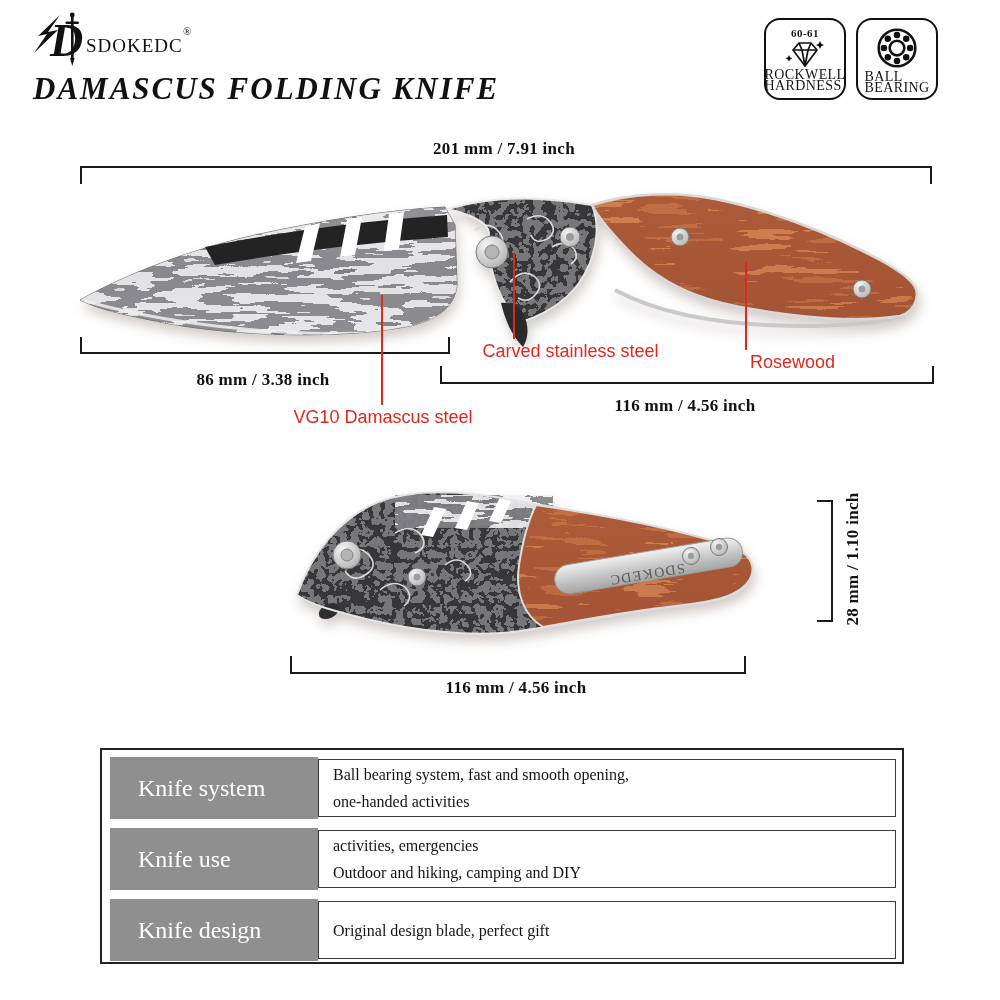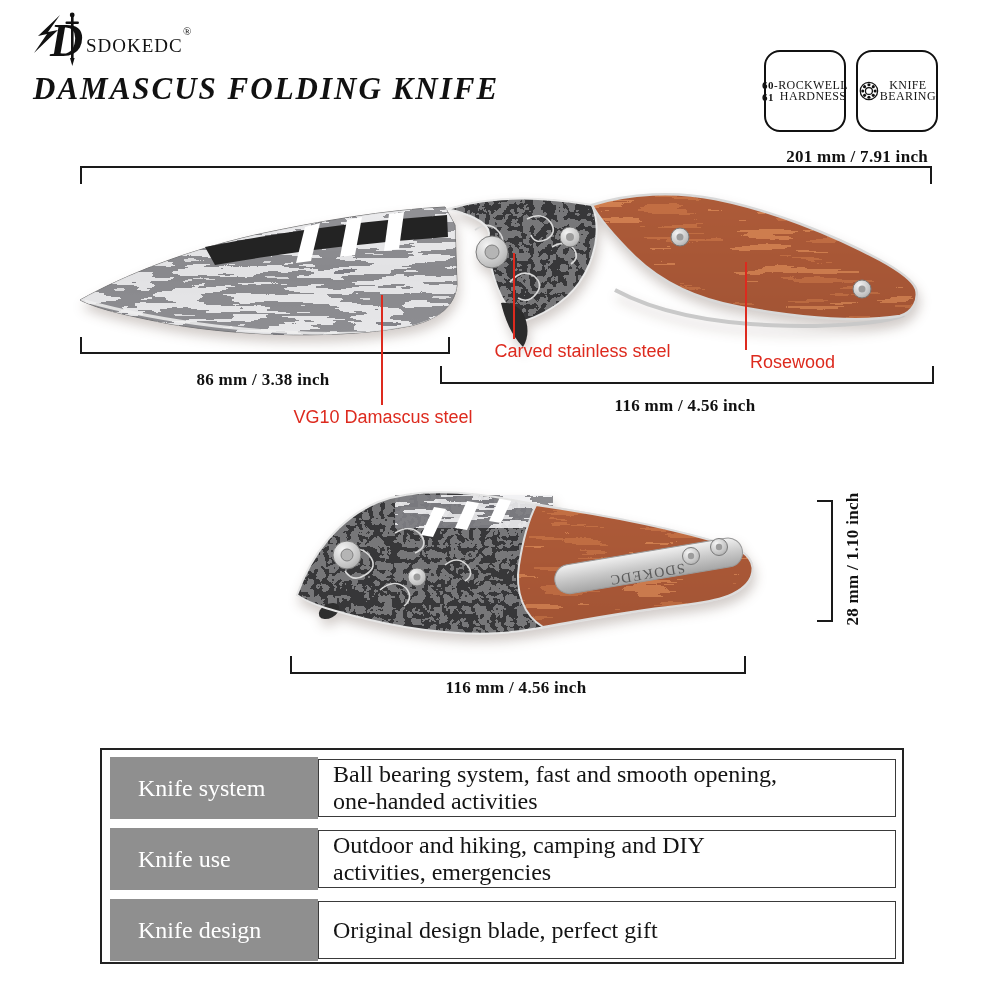--- a/index.html
+++ b/index.html
@@ -4,65 +4,65 @@
 <style>
   html,body{margin:0;padding:0;background:#fff;}
   #stage{position:relative;width:1000px;height:1000px;background:#fff;overflow:hidden;
          font-family:"Liberation Serif",serif;color:#151515;}
 
   
   #logo{position:absolute;left:30px;top:10px;}
   #title{position:absolute;left:33px;top:71px;font-size:31px;font-weight:700;font-style:italic;
          letter-spacing:2px;color:#111;white-space:nowrap;}
 
-  .badge{position:absolute;top:50px;width:78px;height:78px;border:2.5px solid #111;border-radius:16px;
-         display:flex;flex-direction:row;align-items:center;justify-content:center;background:#fff;}
+  .badge{position:absolute;top:18px;width:78px;height:78px;border:2.5px solid #111;border-radius:16px;
+         display:flex;flex-direction:column;align-items:center;justify-content:center;background:#fff;}
   #badge-rockwell{left:764px;}
   #badge-bearing{left:856px;}
   .badge .bval{font-size:11px;font-weight:700;letter-spacing:.5px;line-height:12px;}
-  .badge .blab{font-size:12px;letter-spacing:.4px;line-height:11px;text-align:center;}
+  .badge .blab{font-size:14px;letter-spacing:.4px;line-height:11px;}
 
   
   .brk{position:absolute;border:0 solid #1a1a1a;}
   #brk201 {left:80px;top:166px;width:848px;height:16px;border-top-width:2px;border-left-width:2px;border-right-width:2px;}
   #brk86  {left:80px;top:337px;width:366px;height:15px;border-bottom-width:2px;border-left-width:2px;border-right-width:2px;}
   #brk116 {left:440px;top:366px;width:490px;height:16px;border-bottom-width:2px;border-left-width:2px;border-right-width:2px;}
   #brk116b{left:290px;top:656px;width:452px;height:16px;border-bottom-width:2px;border-left-width:2px;border-right-width:2px;}
   #brk28  {left:817px;top:500px;width:14px;height:118px;border-top-width:2px;border-right-width:2px;border-bottom-width:2px;}
 
   .dim{position:absolute;font-weight:700;font-size:17px;color:#111;text-align:center;letter-spacing:.3px;}
-  #dim201 {left:80px;top:147px;width:848px;text-align:right;}
+  #dim201 {left:80px;top:139px;width:848px;}
   #dim86  {left:80px;top:370px;width:366px;}
   #dim116 {left:440px;top:396px;width:490px;}
   #dim116b{left:290px;top:678px;width:452px;}
   #dim28  {left:783px;top:549px;width:140px;transform:rotate(-90deg);}
 
   
   .ann{position:absolute;font-family:"Liberation Sans",sans-serif;font-size:18px;
        color:var(--annotation-red,#dd2a1e);text-align:center;white-space:nowrap;}
   .leader{position:absolute;width:2px;background:var(--annotation-red,#dd2a1e);}
-  #ann-carved{left:490px;top:341px;width:185px;}
+  #ann-carved{left:478px;top:341px;width:185px;}
   #ld-carved {left:513px;top:253px;height:86px;}
   #ann-rose  {left:713px;top:352px;width:95px;margin-left:32px;}
   #ld-rose   {left:745px;top:262px;height:88px;}
   #ann-vg10  {left:288px;top:407px;width:190px;}
   #ld-vg10   {left:381px;top:295px;height:110px;}
 
   
   .knife-svg{position:absolute;filter:drop-shadow(2px 7px 6px rgba(50,25,10,.22));}
   #knife-open{left:55px;top:185px;}
   #knife-closed{left:283px;top:483px;}
 
   
   #spec-table{position:absolute;left:100px;top:748px;width:800px;height:212px;border:2px solid #222;background:#fff;}
   .srow{position:absolute;left:0;width:100%;height:62px;}
   .srow .lab{position:absolute;left:8px;top:0;width:208px;height:62px;background:var(--table-label-bg,#8f8f8f);
              color:#fff;font-size:24px;display:flex;align-items:center;padding-left:28px;box-sizing:border-box;}
   .srow .val{position:absolute;left:216px;top:2px;width:578px;height:58px;border:1px solid #3a3a3a;background:#fff;
-             font-size:24px;color:#141414;display:flex;flex-direction:column;justify-content:center;
+             font-size:16px;color:#141414;display:flex;flex-direction:column;justify-content:center;
              padding-left:14px;box-sizing:border-box;line-height:27px;}
   #srow1{top:7px;} #srow2{top:78px;} #srow3{top:149px;}
 </style>
 </head>
 <body>
 
 <div id="stage">
 
   <svg id="logo" width="210" height="56" viewBox="0 0 210 56">
     <polygon points="30,5 8,26 17,24 4,43 28,20 18,22" fill="#111"></polygon>
@@ -100,21 +100,21 @@
         <circle cx="34.5" cy="22" r="3.1"></circle>
           <circle cx="30.8" cy="30.8" r="3.1"></circle>
         <circle cx="22" cy="34.5" r="3.1"></circle>
           <circle cx="13.2" cy="30.8" r="3.1"></circle>
         <circle cx="9.5" cy="22" r="3.1"></circle>
           <circle cx="13.2" cy="13.2" r="3.1"></circle>
         <circle cx="22" cy="9.5" r="3.1"></circle>
           <circle cx="30.8" cy="13.2" r="3.1"></circle>
       </g>
     </svg>
-    <span class="blab"><span>KNIFE</span><br><span>BEARING</span></span>
+    <span class="blab"><span>BALL</span><br><span>BEARING</span></span>
   </div>
 
   <div class="dim" id="dim201">201 mm / 7.91 inch</div>
   <div class="brk" id="brk201"></div>
   <div class="brk" id="brk86"></div>
   <div class="dim" id="dim86">86 mm / 3.38 inch</div>
   <div class="brk" id="brk116"></div>
   <div class="dim" id="dim116">116 mm / 4.56 inch</div>
 
   <svg id="knife-open" class="knife-svg" width="885" height="175" viewBox="0 0 885 175">
@@ -286,22 +286,22 @@
     <div class="srow" id="srow1">
       <div class="lab">Knife system</div>
       <div class="val">
         <span>Ball bearing system, fast and smooth opening,</span>
         <span>one-handed activities</span>
       </div>
     </div>
     <div class="srow" id="srow2">
       <div class="lab">Knife use</div>
       <div class="val">
+        <span>activities, emergencies</span>
         <span>Outdoor and hiking, camping and DIY</span>
-        <span>activities, emergencies</span>
       </div>
     </div>
     <div class="srow" id="srow3">
       <div class="lab">Knife design</div>
       <div class="val">
         <span>Original design blade, perfect gift</span>
         <span></span>
       </div>
     </div>
   </div>

